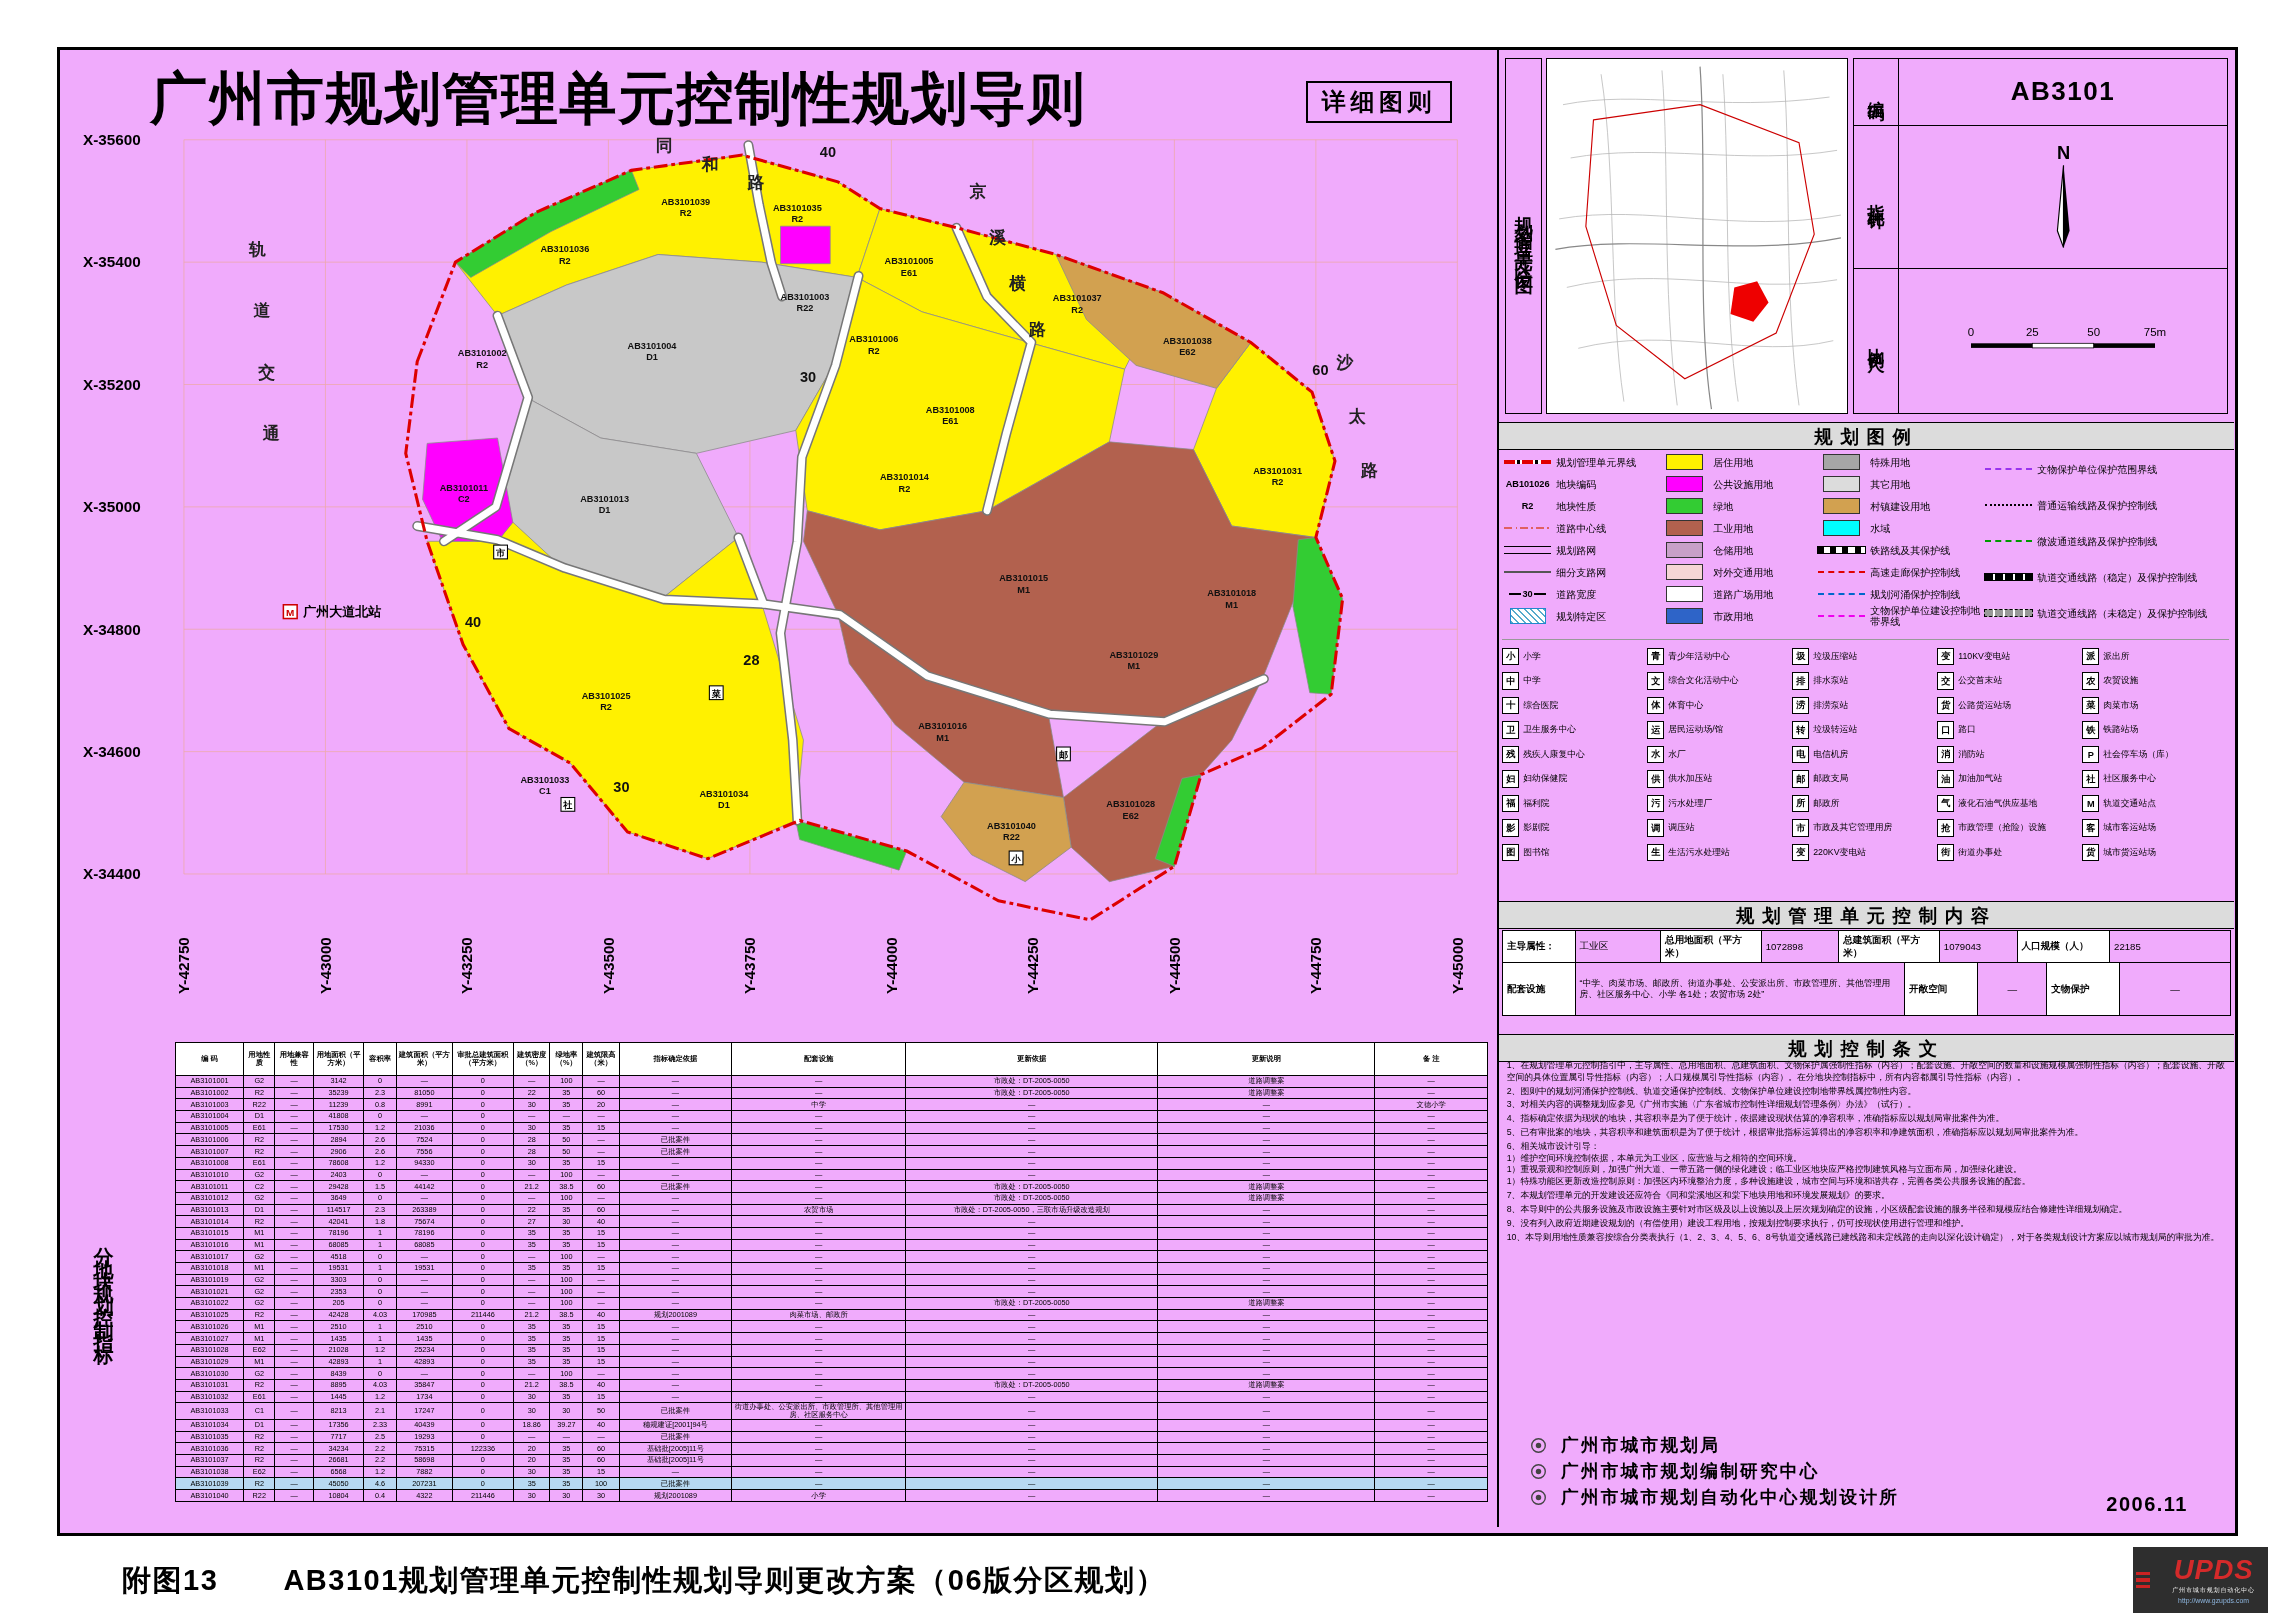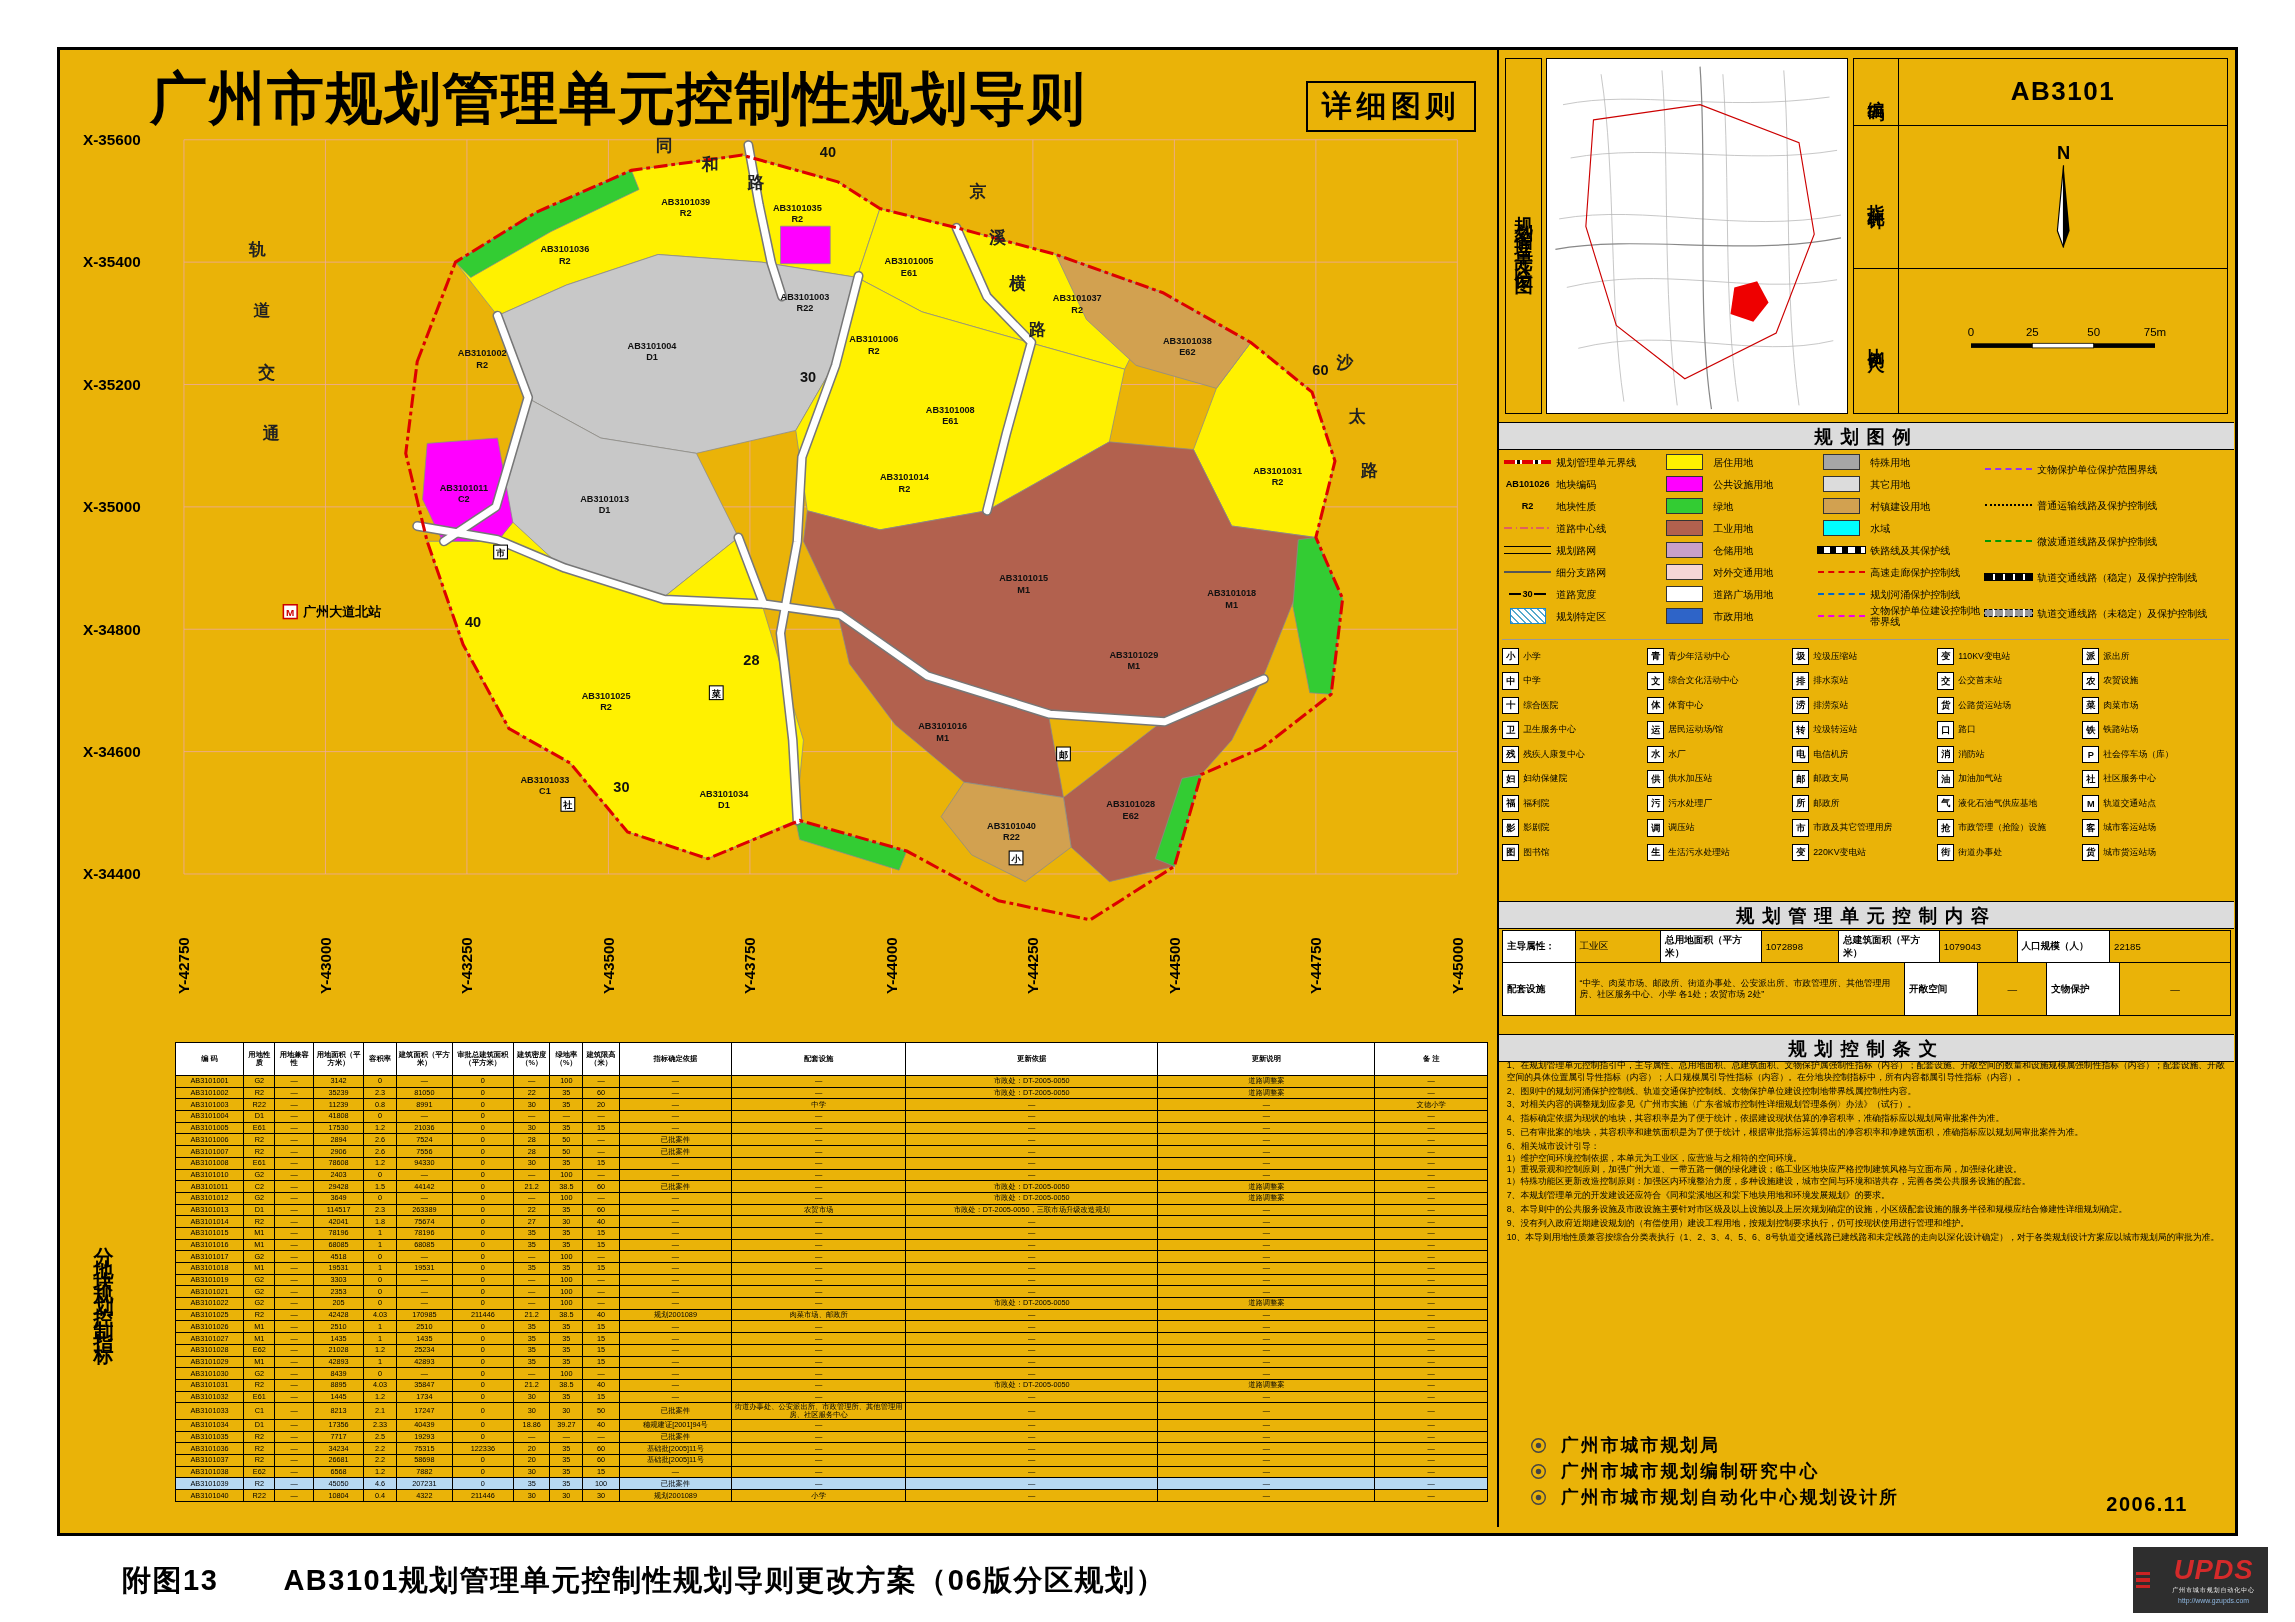--- a/index.html
+++ b/index.html
@@ -1,19 +1,19 @@
 <!DOCTYPE html>
 <html style="font-size:12.2px"><head>
 <meta charset="utf-8">
 <style>
   html,body{margin:0;padding:0;background:#ffffff;}
   body{width:2295px;height:1623px;position:relative;font-family:"Liberation Sans","DejaVu Sans",sans-serif;color:#000;}
-  .sheet{position:absolute;left:57px;top:47px;width:2175px;height:1483px;border:3.1px solid #000;background:#eab308;}
+  .sheet{position:absolute;left:57px;top:47px;width:2175px;height:1483px;border:3.1px solid #000;background:#f0abfc;}
   .title{position:absolute;left:90px;top:10.7px;font-size:57px;font-weight:bold;letter-spacing:1.5px;white-space:nowrap;}
-  .badge{position:absolute;left:1246px;top:31px;border:2.3px solid #000;padding:3.1px 13.8px;font-size:30px;font-weight:bold;letter-spacing:4.6px;}
+  .badge{position:absolute;left:1246px;top:31px;border:2.3px solid #000;padding:3.1px 13.8px;font-size:24px;font-weight:bold;letter-spacing:4.6px;}
   .map-wrap{position:absolute;left:9.2px;top:63px;width:1423px;height:891px;}
   
   .panel{position:absolute;left:1437px;top:0;width:735px;height:1477px;border-left:2.3px solid #000;}
   .vlabel{position:absolute;left:6.1px;top:7.7px;width:35px;height:354px;border:1.5px solid #000;display:flex;align-items:center;justify-content:center;
           writing-mode:vertical-rl;text-orientation:upright;font-size:18.4px;font-weight:bold;letter-spacing:7.7px;}
   .locmap{position:absolute;left:47px;top:7.7px;width:300px;height:354px;border:1.5px solid #000;background:#fff;}
   .stack{position:absolute;left:354px;top:7.7px;width:373px;height:354px;border:1.5px solid #000;display:flex;flex-direction:column;}
   .stack-row{display:flex;border-bottom:1.5px solid #000;}
   .stack-row:last-child{border-bottom:none;flex:1;}
   .stack-label{width:44px;border-right:1.5px solid #000;display:flex;align-items:center;justify-content:center;

